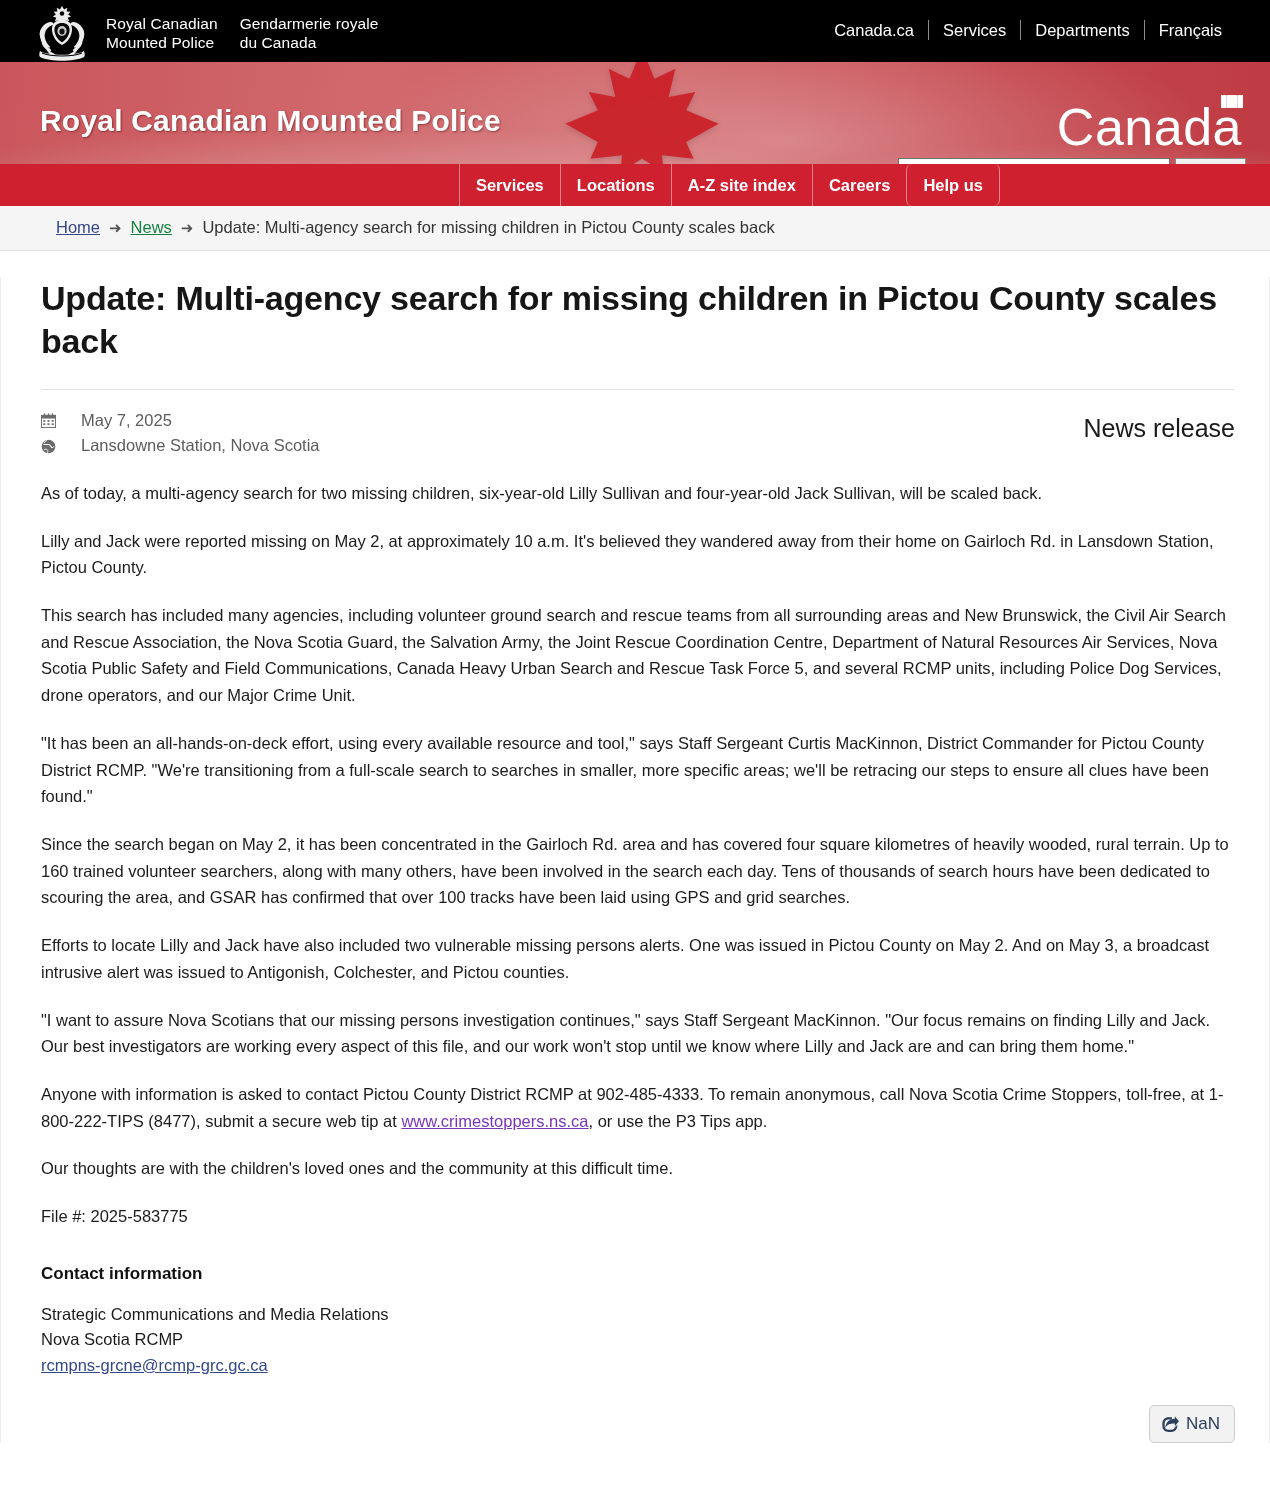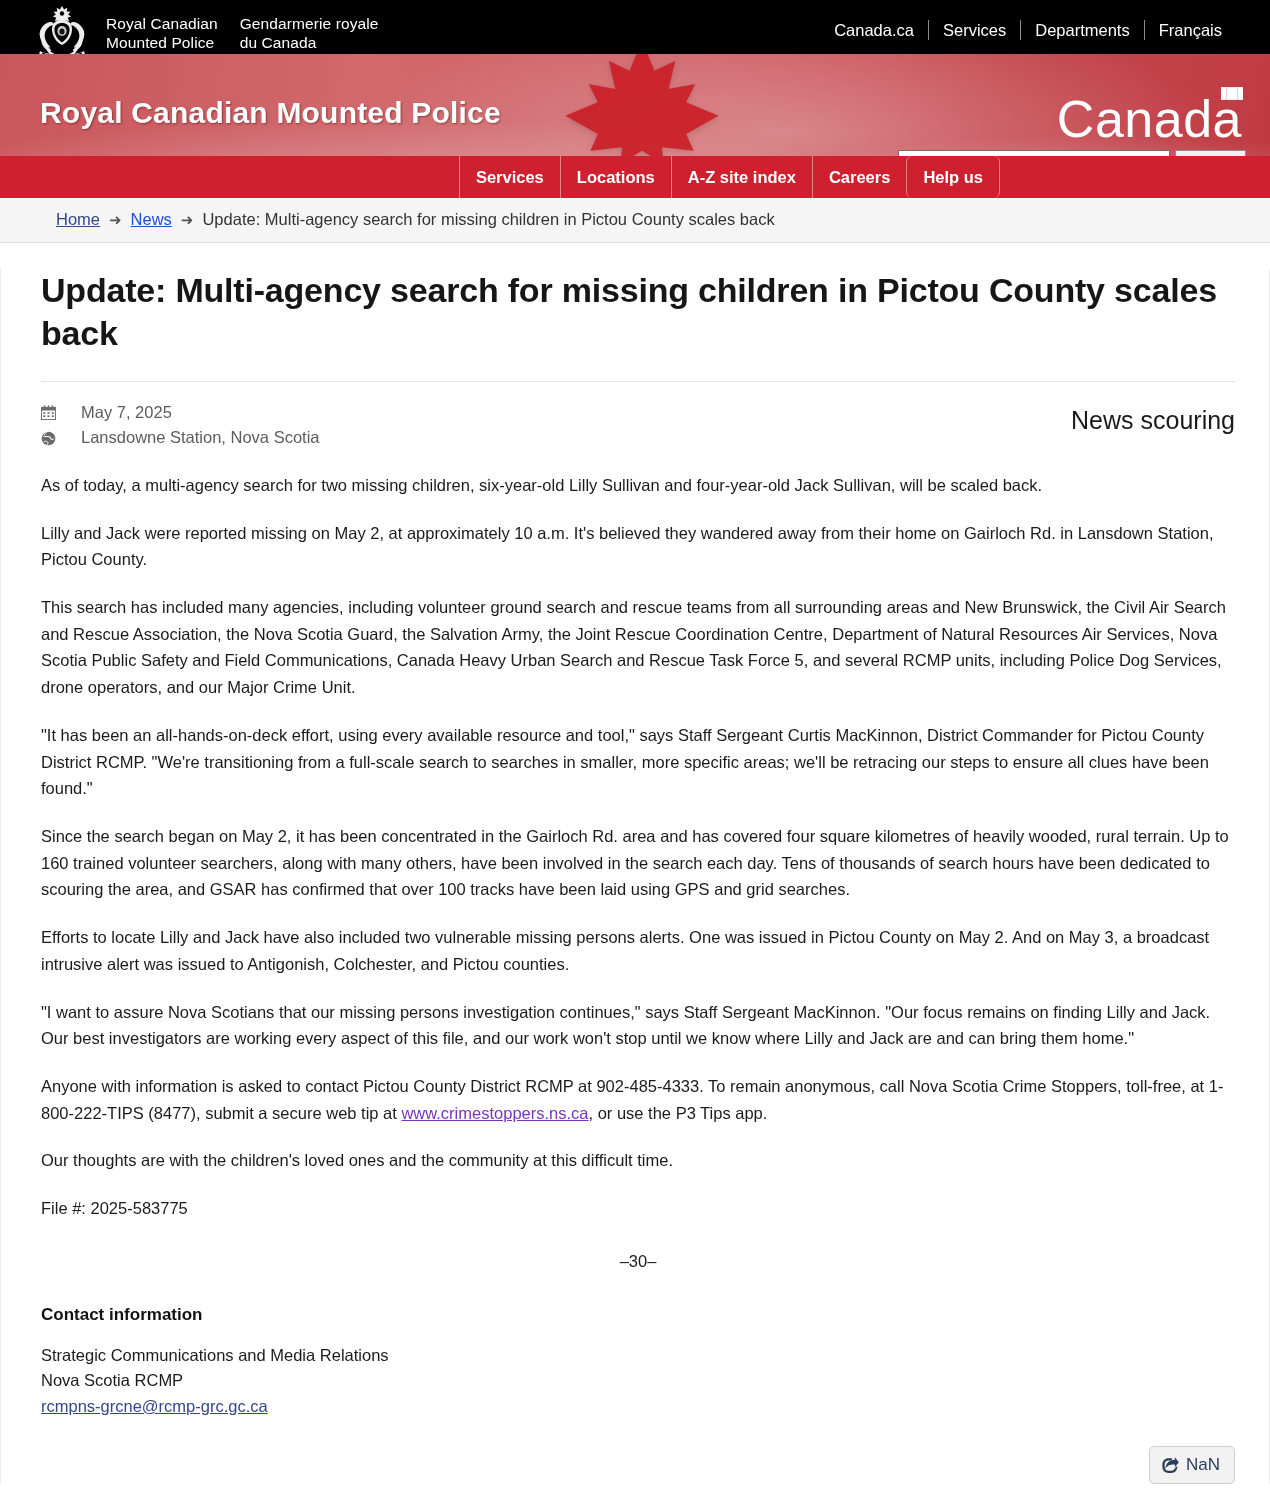--- a/index.html
+++ b/index.html
@@ -9,21 +9,21 @@
     width: 1270px;
     background: #ffffff;
     font-family: "Liberation Sans", sans-serif;
     -webkit-font-smoothing: antialiased;
   }
   .page { width: 1270px; position: relative; overflow: hidden; }
 
   
   .gcbar {
     background: #000000;
-    height: 54px;
+    height: 62px;
     position: relative;
   }
   .gcbar-inner {
     width: 1270px; height: 66px;
     position: relative;
   }
   .rcmp-brand {
     position: absolute; left: 32px; top: 4px;
     display: flex; align-items: center; gap: 14px;
   }
@@ -138,21 +138,21 @@
   
   .breadcrumb {
     background: #f5f5f5;
     border-bottom: 1px solid #e0e0e0;
     padding: 12px 0 13px 56px;
     font-size: 16.5px;
     color: #333333;
     display: flex; align-items: center; flex-wrap: wrap;
   }
   .breadcrumb a { color: #33478a; text-decoration: underline; }
-  .breadcrumb a.visited { color: #1d4ed8; }
+  .breadcrumb a.visited { color: #15803d; }
   .breadcrumb .arrow {
     color: #555; margin: 0 9px; font-size: 15px;
   }
 
   
   .content {
     padding: 0 34px 0 40px;
     background: #fff;
     position: relative;
     border-left: 1px solid #ededed;
@@ -336,39 +336,38 @@
         <div>
           <svg width="15" height="15" viewBox="0 0 16 16" xmlns="http://www.w3.org/2000/svg">
             <circle cx="8" cy="8" r="7.3" fill="#6b6b6b"></circle>
             <path d="M2.5 5.5 C5 6.6 7 5.2 9 6.2 C10.6 7 10.2 8.6 11.6 9 C12.6 9.3 13.4 8.6 14 8" stroke="#ffffff" stroke-width="1.1" fill="none"></path>
             <path d="M3.2 11.6 C4.4 10.4 6 10.8 7 11.8 C7.7 12.5 7.4 13.8 6.6 14.8" stroke="#ffffff" stroke-width="1" fill="none"></path>
             <path d="M6.2 1.2 C5.6 2.6 4 3 3.2 4.2" stroke="#ffffff" stroke-width="1" fill="none"></path>
           </svg>
           <span>Lansdowne Station, Nova Scotia</span>
         </div>
       </div>
-      <div class="news-release-tag">News scouring</div>
+      <div class="news-release-tag">News release</div>
     </div>
 
     <p class="body">As of today, a multi-agency search for two missing children, six-year-old Lilly Sullivan and four-year-old Jack Sullivan, will be scaled back.</p>
     <p class="body">Lilly and Jack were reported missing on May 2, at approximately 10 a.m. It's believed they wandered away from their home on Gairloch Rd. in Lansdown Station, Pictou County.</p>
     <p class="body">This search has included many agencies, including volunteer ground search and rescue teams from all surrounding areas and New Brunswick, the Civil Air Search and Rescue Association, the Nova Scotia Guard, the Salvation Army, the Joint Rescue Coordination Centre, Department of Natural Resources Air Services, Nova Scotia Public Safety and Field Communications, Canada Heavy Urban Search and Rescue Task Force 5, and several RCMP units, including Police Dog Services, drone operators, and our Major Crime Unit.</p>
     <p class="body">"It has been an all-hands-on-deck effort, using every available resource and tool," says Staff Sergeant Curtis MacKinnon, District Commander for Pictou County District RCMP. "We're transitioning from a full-scale search to searches in smaller, more specific areas; we'll be retracing our steps to ensure all clues have been found."</p>
     <p class="body">Since the search began on May 2, it has been concentrated in the Gairloch Rd. area and has covered four square kilometres of heavily wooded, rural terrain. Up to 160 trained volunteer searchers, along with many others, have been involved in the search each day. Tens of thousands of search hours have been dedicated to scouring the area, and GSAR has confirmed that over 100 tracks have been laid using GPS and grid searches.</p>
     <p class="body">Efforts to locate Lilly and Jack have also included two vulnerable missing persons alerts. One was issued in Pictou County on May 2. And on May 3, a broadcast intrusive alert was issued to Antigonish, Colchester, and Pictou counties.</p>
     <p class="body">"I want to assure Nova Scotians that our missing persons investigation continues," says Staff Sergeant MacKinnon. "Our focus remains on finding Lilly and Jack. Our best investigators are working every aspect of this file, and our work won't stop until we know where Lilly and Jack are and can bring them home."</p>
 
     <p class="body">
       <span>Anyone with information is asked to contact Pictou County District RCMP at 902-485-4333. To remain anonymous, call Nova Scotia Crime Stoppers, toll-free, at 1-800-222-TIPS (8477), submit a secure web tip at </span><a href="#" class="visited">www.crimestoppers.ns.ca</a><span>, or use the P3 Tips app.</span>
     </p>
 
     <p class="body">Our thoughts are with the children's loved ones and the community at this difficult time.</p>
     <p class="body">File #: 2025-583775</p>
 
-    <div class="dash30">–30–</div>
 
     <h2 class="contact-head">Contact information</h2>
     <div class="contact-block">
       <div>Strategic Communications and Media Relations</div>
       <div>Nova Scotia RCMP</div>
       <a href="#">rcmpns-grcne@rcmp-grc.gc.ca</a>
     </div>
 
     <div class="share-row">
       <button class="share-btn">

